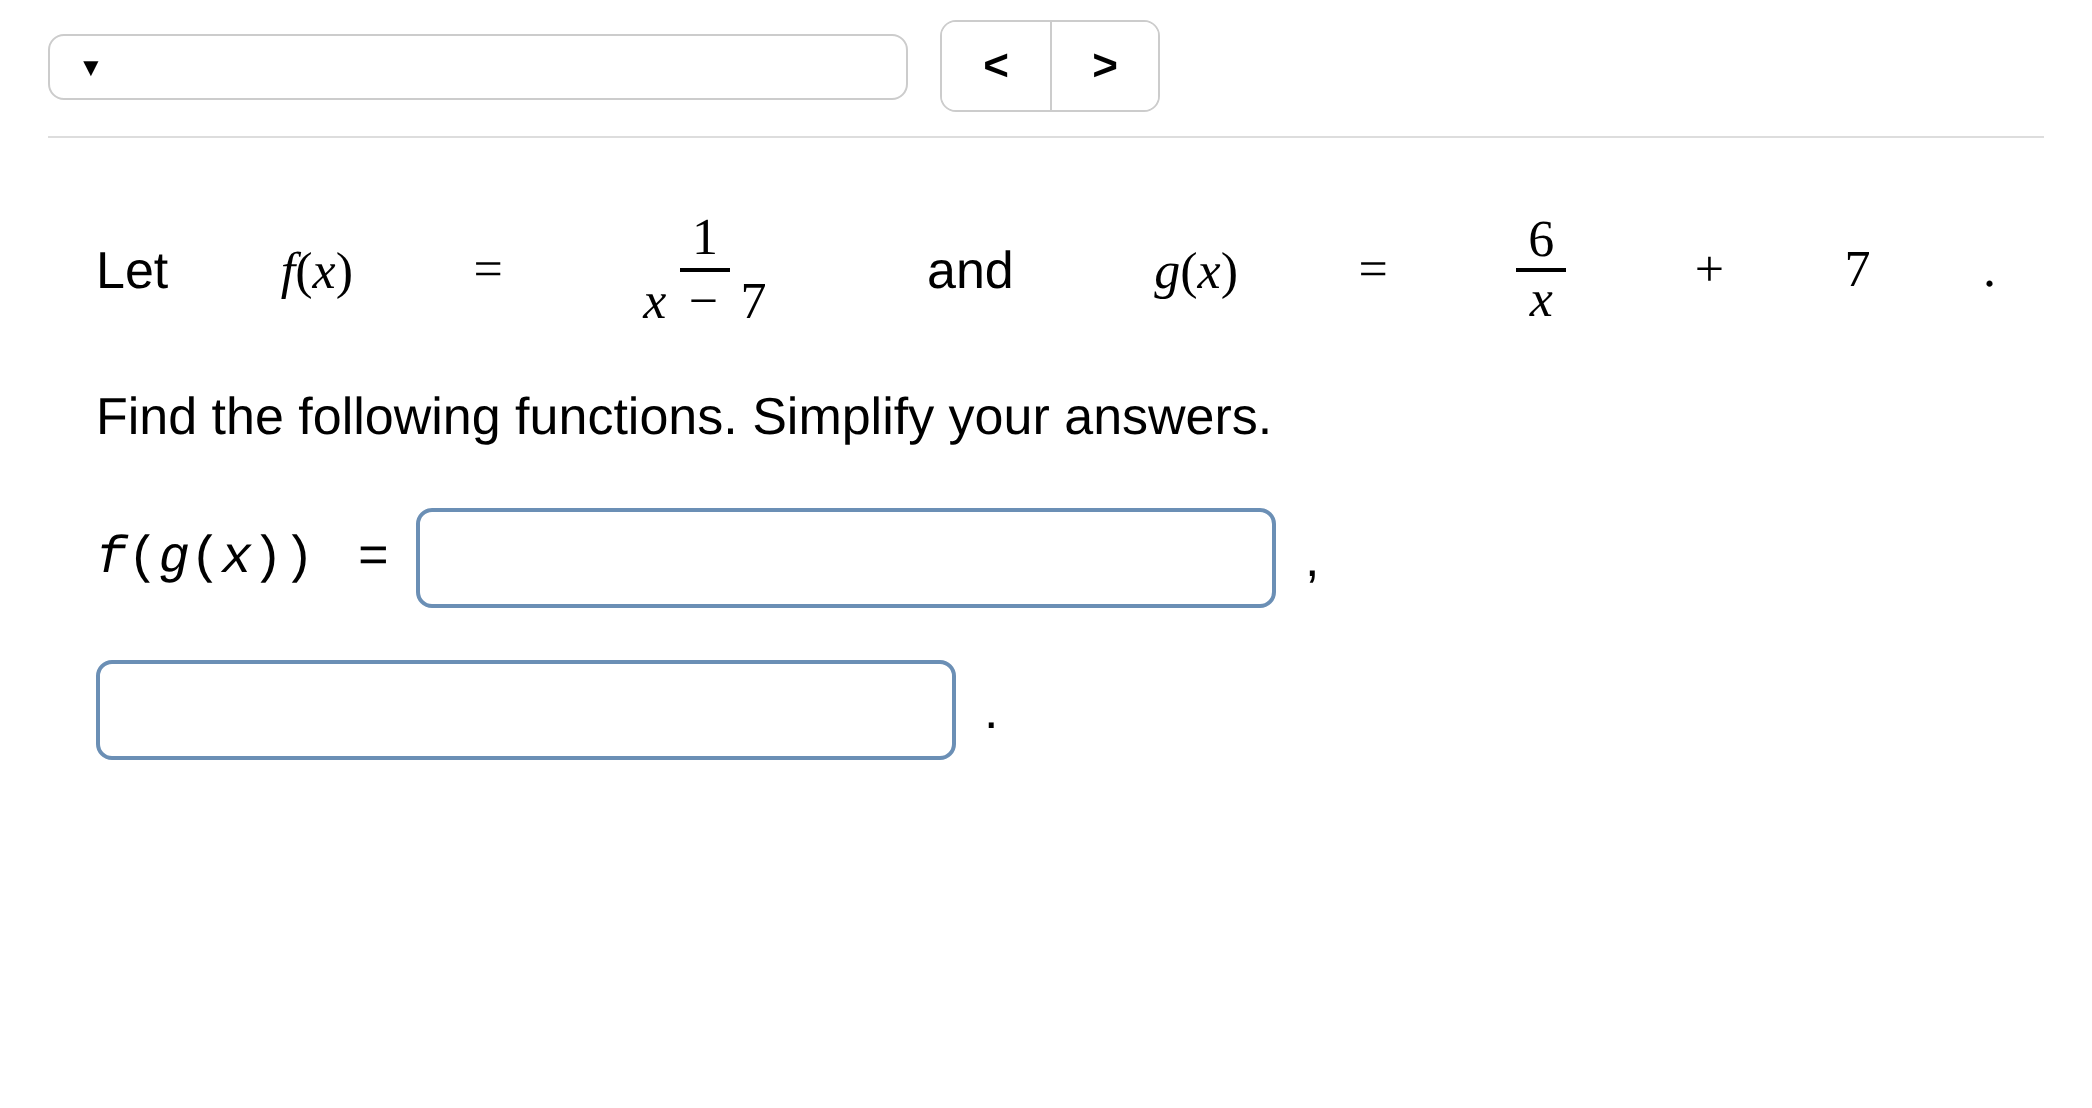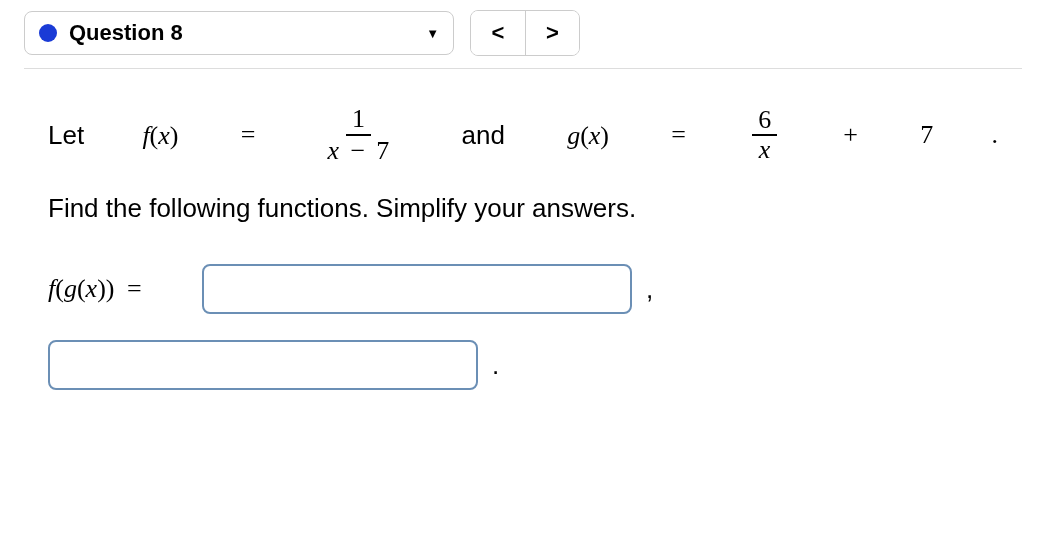--- a/index.html
+++ b/index.html
@@ -97,30 +97,30 @@
     line-height: 1.1;
     margin: 0 4px;
   }
   .frac .num, .frac .den {
     padding: 0 6px;
     white-space: nowrap;
   }
   .frac .num { border-bottom: 2px solid #000; }
   .instruction {
     font-size: 26px;
-    margin-bottom: 40px;
+    margin-bottom: 30px;
   }
   .answer-row {
     display: flex;
     align-items: center;
     gap: 14px;
     margin-bottom: 26px;
   }
   .answer-label {
-    font-family: Liberation Serif, serif;
+    font-family: Liberation Mono, monospace;
     font-style: italic;
     font-size: 26px;
     min-width: 140px;
   }
   .answer-label .paren { font-style: normal; }
   .answer-input {
     width: 430px;
     height: 50px;
     border: 2px solid #6b8fb5;
     border-radius: 8px;
@@ -131,24 +131,20 @@
   .trailing {
     font-size: 26px;
     font-family: Verdana, Geneva, sans-serif;
   }
 </style>
 </head>
 <body>
 
 <div class="toolbar">
   <div class="question-selector">
-    <div class="left">
-      <span class="dot"></span>
-      <span class="question-label">Question 8</span>
-    </div>
     <span class="caret-down">▼</span>
   </div>
   <div class="nav-group">
     <button class="nav-btn">
       <span>&lt;</span>
     </button>
     <button class="nav-btn">
       <span>&gt;</span>
     </button>
   </div>
@@ -165,21 +161,21 @@
     </span>
     <span class="mo">=</span>
     <span class="frac">
       <span class="num mn">1</span>
       <span class="den">
         <span class="mi">x</span>
         <span class="mo">−</span>
         <span class="mn">7</span>
       </span>
     </span>
-    <span style="margin:0 4px;">and</span>
+    <span style="margin:0 14px;">and</span>
     <span>
       <span class="mi">g</span><span class="mn">(</span><span class="mi">x</span><span class="mn">)</span>
     </span>
     <span class="mo">=</span>
     <span class="frac">
       <span class="num mn">6</span>
       <span class="den mi">x</span>
     </span>
     <span class="mo">+</span>
     <span class="mn">7</span>

